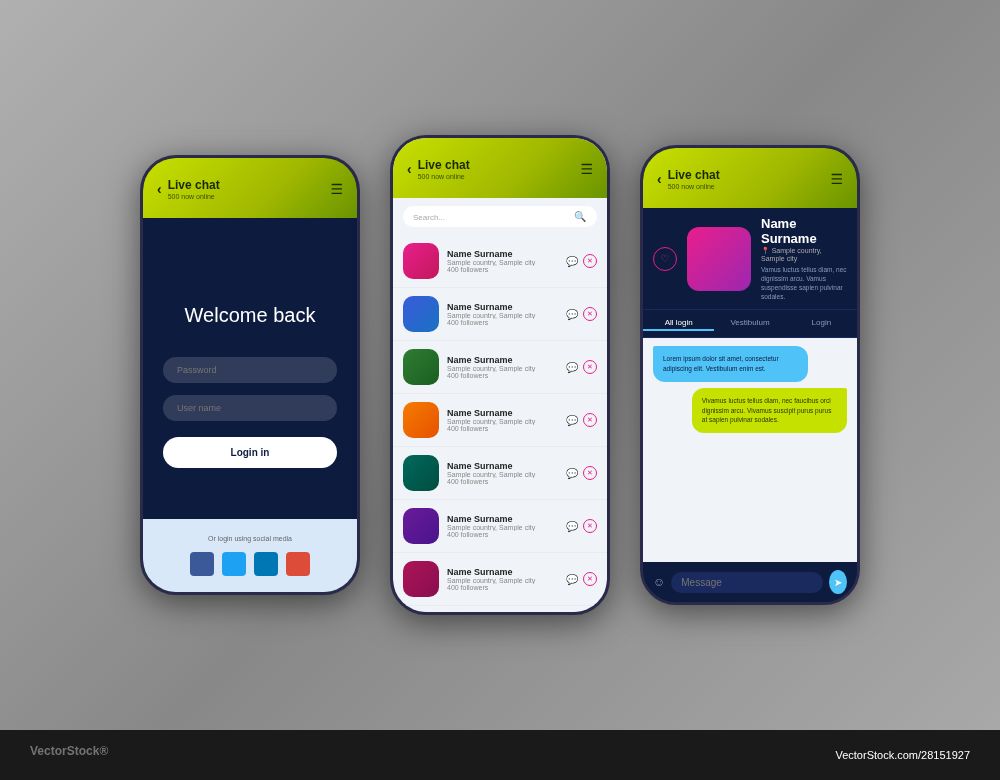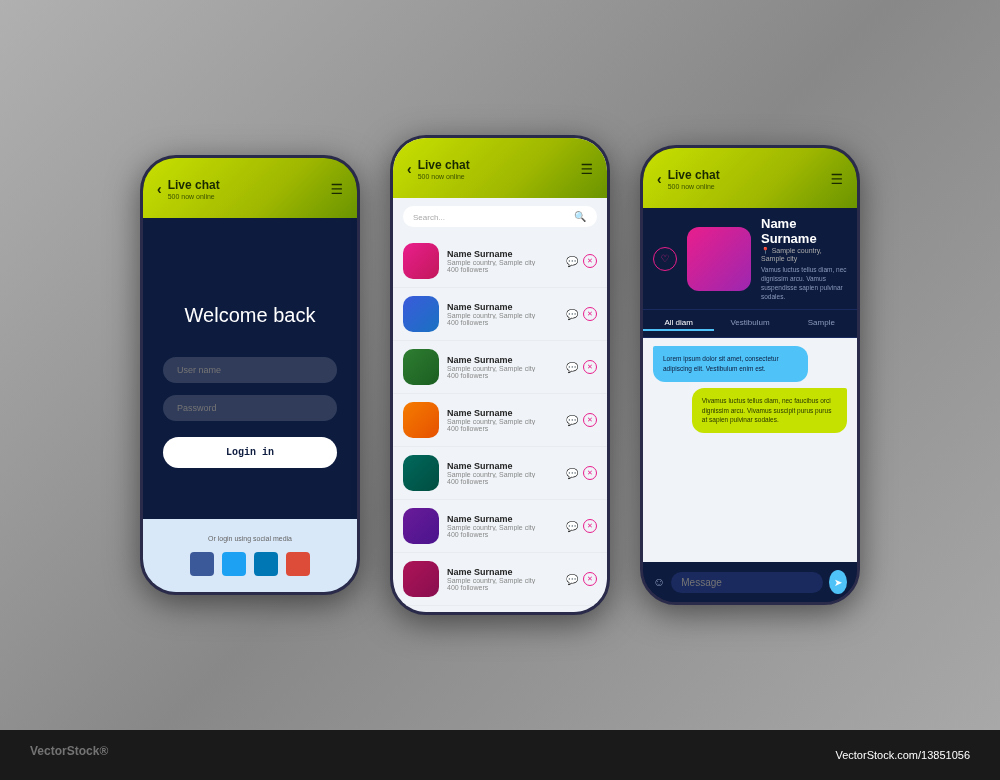--- a/index.html
+++ b/index.html
@@ -124,21 +124,20 @@
       width: 100%;
       background: #ffffff;
       border: none;
       border-radius: 20px;
       padding: 10px;
       font-size: 10px;
       font-weight: 700;
       color: #0d1b3e;
       cursor: pointer;
       margin-top: 4px;
-      font-family: Liberation Mono, monospace;
     }
 
     .login-footer {
       background: #d8e8f8;
       padding: 16px;
       display: flex;
       flex-direction: column;
       align-items: center;
       gap: 10px;
     }
@@ -449,22 +448,22 @@
             <span class="back-arrow">‹</span>
             <div>
               <div class="header-title">Live chat</div>
               <div class="header-subtitle">500 now online</div>
             </div>
           </div>
           <span class="hamburger">☰</span>
         </div>
         <div class="login-body">
           <div class="welcome-text">Welcome back</div>
+          <input class="input-field" type="password" placeholder="Password" style="">
           <input class="input-field" type="text" placeholder="User name" style="">
-          <input class="input-field" type="password" placeholder="Password" style="">
           <button class="login-btn">Login in</button>
         </div>
         <div class="login-footer">
           <div class="social-text">Or login using social media</div>
           <div class="social-icons">
             <div class="social-icon"></div>
             <div class="social-icon tw"></div>
             <div class="social-icon li"></div>
             <div class="social-icon gp"></div>
           </div>
@@ -596,37 +595,37 @@
         <div class="profile-banner">
           <div class="heart-btn">♡</div>
           <div class="profile-avatar"></div>
           <div class="profile-info">
             <div class="profile-name">Name Surname</div>
             <div class="profile-location">📍 Sample country, Sample city</div>
             <div class="profile-desc">Vamus luctus tellus diam, nec dignissim arcu. Vamus suspendisse sapien pulvinar sodales.</div>
           </div>
         </div>
         <div class="tab-bar">
-          <div class="tab-item active">All diam</div>
+          <div class="tab-item active">All login</div>
           <div class="tab-item">Vestibulum</div>
-          <div class="tab-item">Sample</div>
+          <div class="tab-item">Login</div>
         </div>
         <div class="chat-messages">
           <div class="msg-bubble msg-received">Lorem ipsum dolor sit amet, consectetur adipiscing elit. Vestibulum enim est.</div>
           <div class="msg-bubble msg-sent">Vivamus luctus tellus diam, nec faucibus orci dignissim arcu. Vivamus suscipit purus purus at sapien pulvinar sodales.</div>
         </div>
         <div class="chat-input-bar">
           <span class="emoji-btn">☺</span>
           <input class="message-input" type="text" placeholder="Message" style="">
           <div class="send-btn">➤</div>
         </div>
       </div>
     </div>
   </div>
 
 </div>
 
 <div class="watermark-bar">
   <div class="watermark-left">
     <span>VectorStock</span><span>®</span>
   </div>
-  <div class="watermark-right">VectorStock.com/13851056</div>
+  <div class="watermark-right">VectorStock.com/28151927</div>
 </div>
 
 </body></html>

